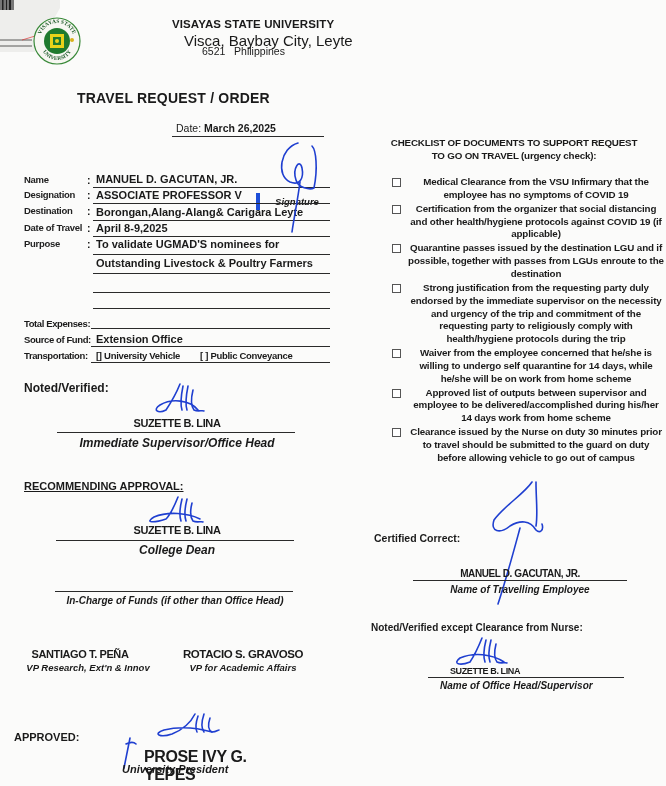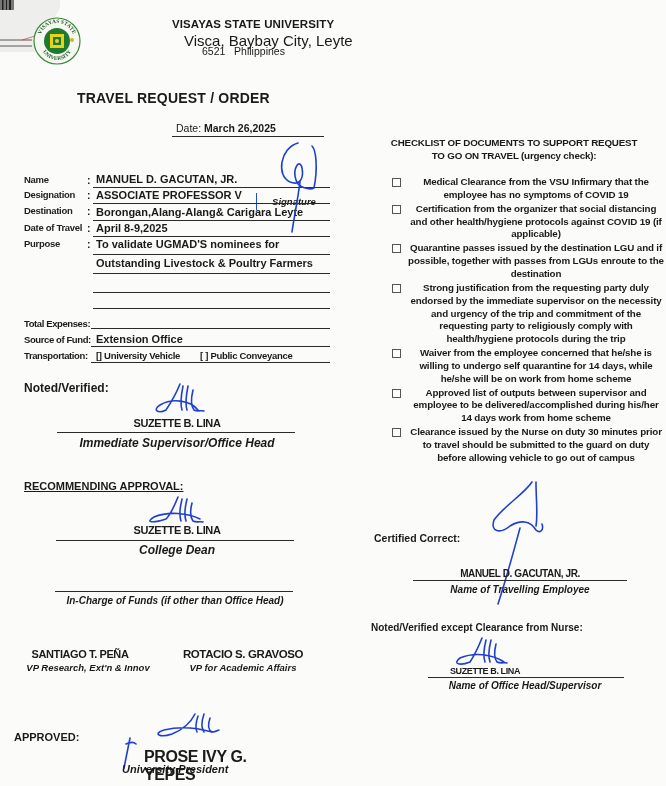--- a/index.html
+++ b/index.html
@@ -23,21 +23,21 @@
   .uni-addr1 { left:184px; top:32px; font-size:15px; }
   .uni-addr2 { left:202px; top:45px; font-size:10.5px; }
 
   .title { left:77px; top:90px; font-size:14px; font-weight:bold; letter-spacing:0.2px; }
   .date-row { left:176px; top:122px; font-size:10.5px; }
 
   .lbl { position:absolute; font-size:9.5px; font-weight:bold; color:#222; letter-spacing:-0.3px; }
   .colon { position:absolute; font-size:10.5px; font-weight:bold; }
   .val { position:absolute; font-size:11px; font-weight:bold; color:#1a1a1a; }
 
-  .sigcell { left:256px; top:193px; width:74px; height:17px; border-left:1px solid #1d4ed8; font-size:9.5px; font-style:italic; font-weight:bold; text-align:center; line-height:18px; }
+  .sigcell { left:256px; top:193px; width:74px; height:17px; border-left:4px solid #1d4ed8; font-size:9.5px; font-style:italic; font-weight:bold; text-align:center; line-height:18px; }
 
   .small-lbl { position:absolute; font-size:9.5px; font-weight:bold; letter-spacing:-0.4px; }
   .transport { position:absolute; font-size:9.5px; font-weight:bold; letter-spacing:-0.3px; }
 
   .section { position:absolute; font-size:12px; font-weight:bold; }
   .section-sm { position:absolute; font-size:11px; font-weight:bold; }
   .signer { position:absolute; font-size:11px; font-weight:bold; text-align:center; letter-spacing:-0.4px; }
   .role { position:absolute; font-size:12px; font-style:italic; font-weight:bold; text-align:center; }
 
   
@@ -199,13 +199,13 @@
 <div class="line" style="left:413px;top:580px;width:214px;"></div>
 <div class="role" style="left:420px;top:584px;width:200px;font-size:10px;">Name of Travelling Employee</div>
 
 <div class="section-sm" style="left:371px;top:622px;font-size:10px;">Noted/Verified except Clearance from Nurse:</div>
 <svg class="sig" style="left:448px;top:636px;width:70px;height:36px;" viewBox="0 0 70 36">
   <path d="M34,2 C30,12 26,20 22,26 C12,30 4,28 12,22 C26,16 44,18 56,26"></path>
   <path d="M38,4 C36,12 35,20 37,26 M43,4 C41,12 40,20 42,26 M48,8 C46,16 46,22 49,26 C53,28 57,26 59,27"></path>
 </svg>
 <div class="signer" style="left:450px;top:666px;width:80px;font-size:9px;text-align:left;">SUZETTE B. LINA</div>
 <div class="line" style="left:428px;top:677px;width:196px;"></div>
-<div class="role" style="left:440px;top:680px;width:170px;font-size:10px;text-align:center;font-style:italic;">Name of Office Head/Supervisor</div>
+<div class="role" style="left:440px;top:680px;width:170px;font-size:10px;text-align:left;font-style:italic;">Name of Office Head/Supervisor</div>
 
 </body></html>

